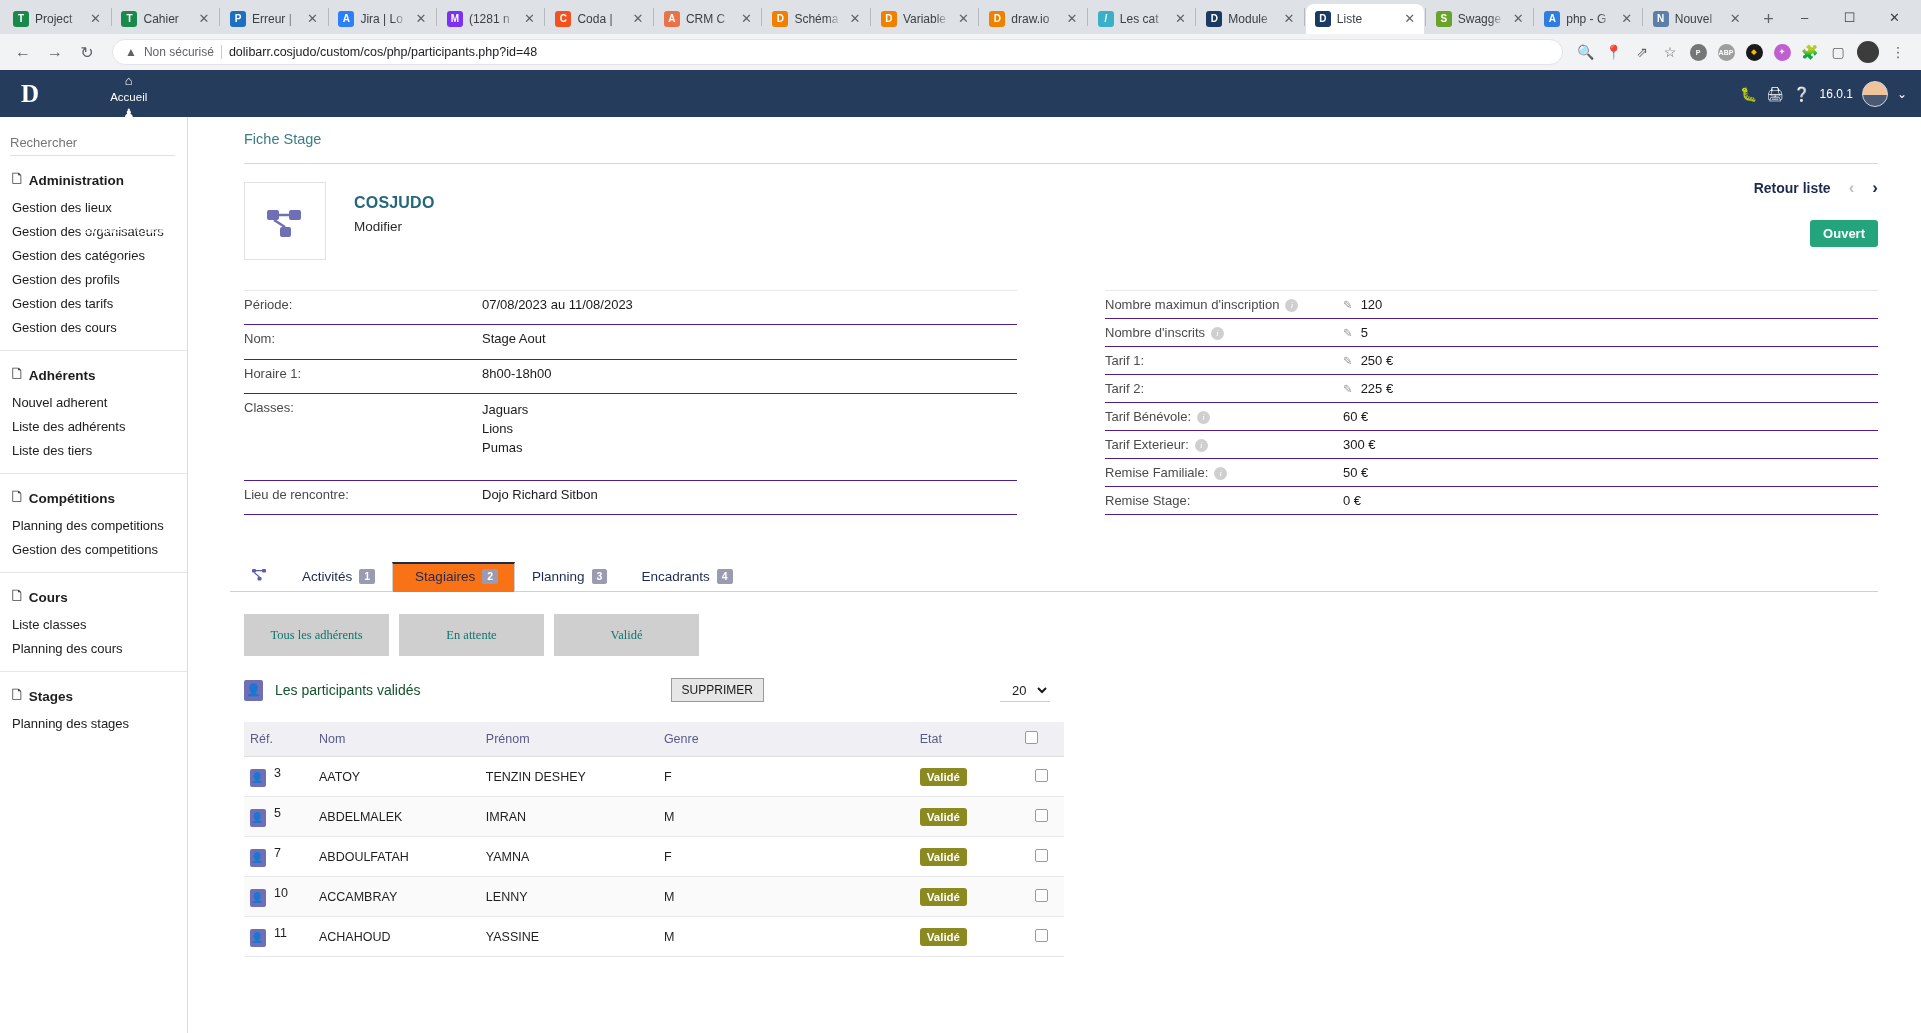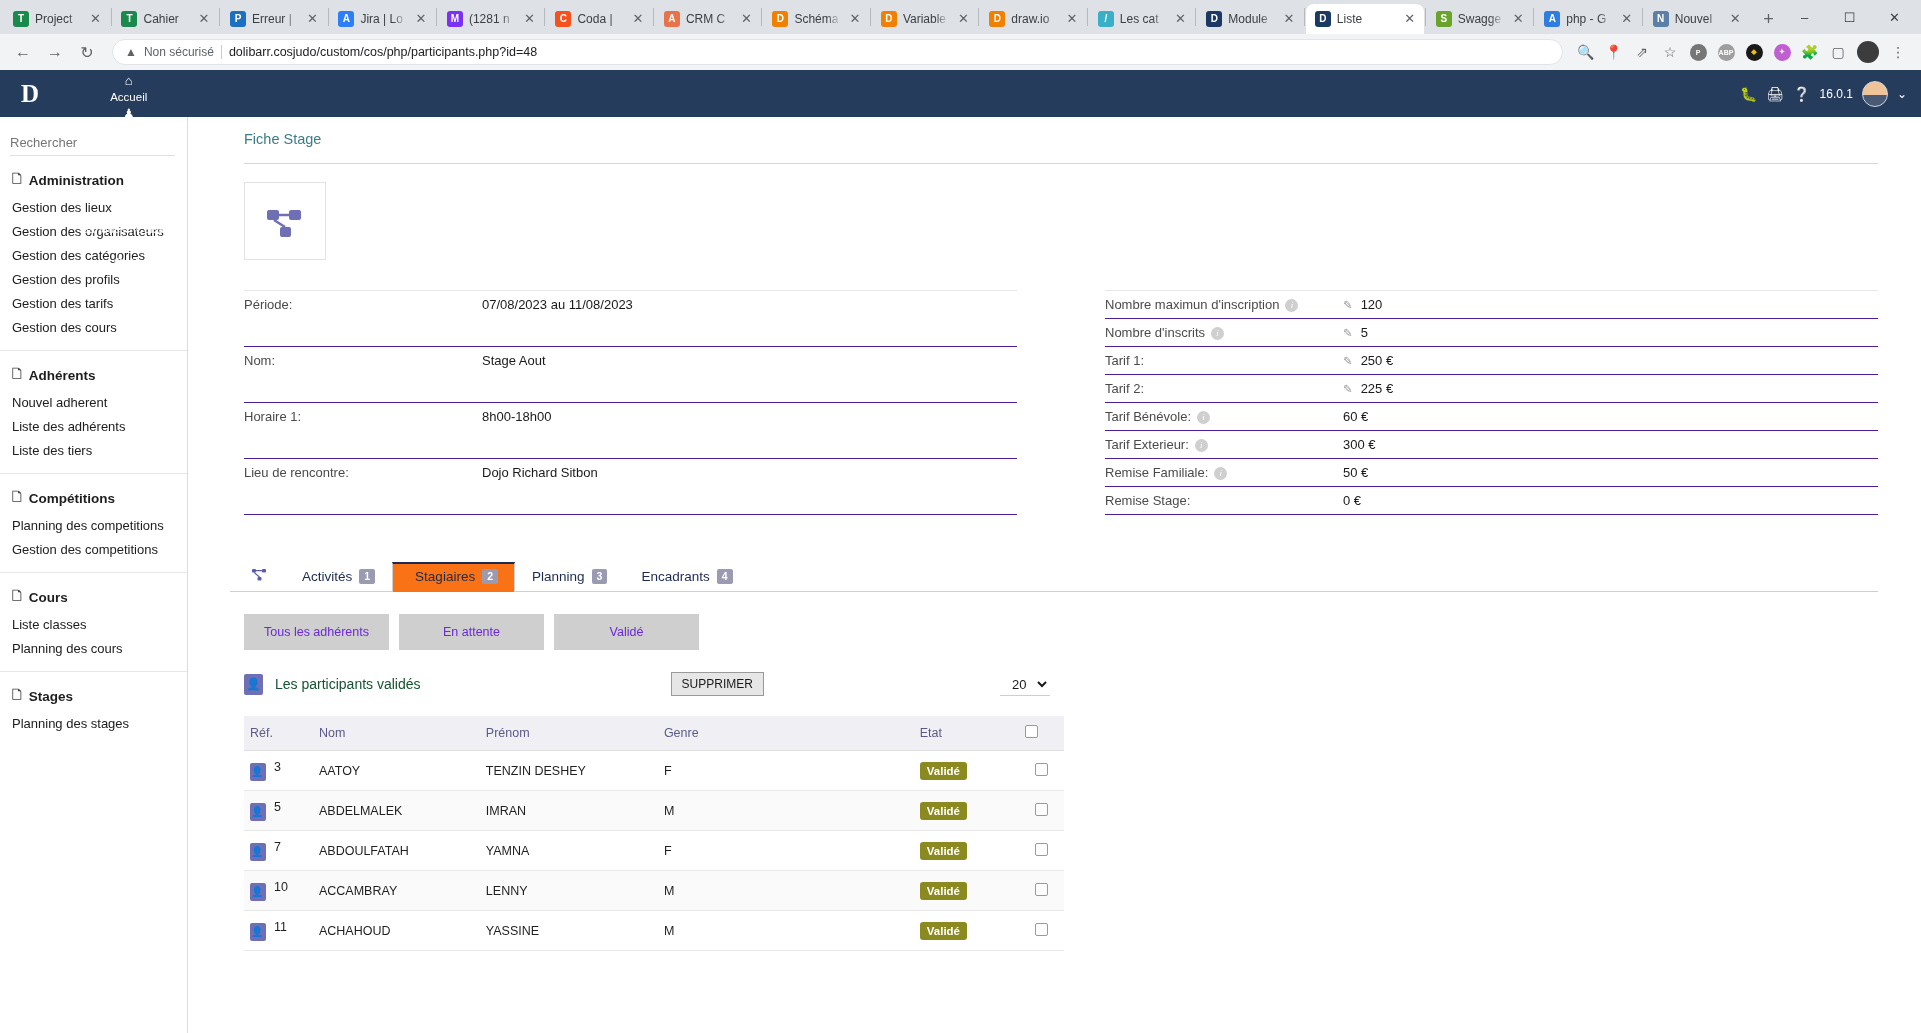--- a/index.html
+++ b/index.html
@@ -214,23 +214,23 @@
     border-color: #d0d0d0; border-top: 2px solid #1b2a4e;
     background: #f97316; margin-bottom: -1px; padding-bottom: 8px; padding-left: 22px;
   }
   .dtab .badge {
     background: #9a9ab0; color: #fff; font-size: 10.5px; border-radius: 2px;
     padding: 1px 5px; line-height: 13px; font-weight: bold;
   }
 
   #filter-btns { display: flex; gap: 10px; margin-top: 22px; padding-left: 14px; }
   .filter-btn {
-    width: 145px; height: 36px; background: #cfcfcf; color: #6d28d9;
+    width: 145px; height: 42px; background: #cfcfcf; color: #0f766e;
     border: 0; font-size: 12.5px; cursor: pointer;
-    font-family: Liberation Sans, sans-serif;
+    font-family: Liberation Serif, serif;
   }
 
   #list-header {
     display: flex; align-items: center; margin-top: 22px;
     padding-left: 14px; width: 820px;
   }
   #list-icon {
     width: 19px; height: 21px; background: #6f6fb5; border-radius: 2px;
     display: flex; align-items: center; justify-content: center;
     color: #fff; font-size: 12px; margin-right: 12px;
@@ -535,36 +535,52 @@
 
       <div id="card-head">
         <div id="logo-box">
           <svg width="44" height="40" viewBox="0 0 44 40">
             <rect x="4" y="9" width="12" height="10" rx="2" fill="#6f6fb5"></rect>
             <rect x="26" y="9" width="12" height="10" rx="2" fill="#6f6fb5"></rect>
             <rect x="17" y="26" width="11" height="10" rx="2" fill="#6f6fb5"></rect>
             <path d="M16 14 H26 M11 19 L22 26" stroke="#6f6fb5" stroke-width="2.5" fill="none"></path>
           </svg>
         </div>
+        <div id="card-head-text">
+          <div id="entity-name">COSJUDO</div>
+          <div id="entity-sub">Modifier</div>
+        </div>
+        <div id="head-right">
+          <div id="retour-row">
+            <span id="retour-link">Retour liste</span>
+            <span class="nav-arrow dim">‹</span>
+            <span class="nav-arrow on">›</span>
+          </div>
+          <div id="status-badge">Ouvert</div>
+        </div>
       </div>
 
       <div id="info-cols">
         <table class="info-table left-col">
           <tbody id="left-fields">
               <tr>
                 <td class="lbl">Période:</td>
                 <td class="val"><span>07/08/2023 au 11/08/2023</span></td>
               </tr>
               <tr>
                 <td class="lbl">Nom:</td>
                 <td class="val"><span>Stage Aout</span></td>
               </tr>
               <tr>
                 <td class="lbl">Horaire 1:</td>
                 <td class="val"><span>8h00-18h00</span></td>
+              </tr>
+              <tr>
+                <td class="lbl">Classes:</td>
+                <td class="val"><span class="multiline"><div>Jaguars</div><div>Lions</div><div>Pumas</div></span></td>
               </tr>
               <tr>
                 <td class="lbl">Lieu de rencontre:</td>
                 <td class="val"><span>Dojo Richard Sitbon</span></td>
               </tr>
             </tbody>
         </table>
         <table class="info-table right-col">
           <tbody id="right-fields">
               <tr>

